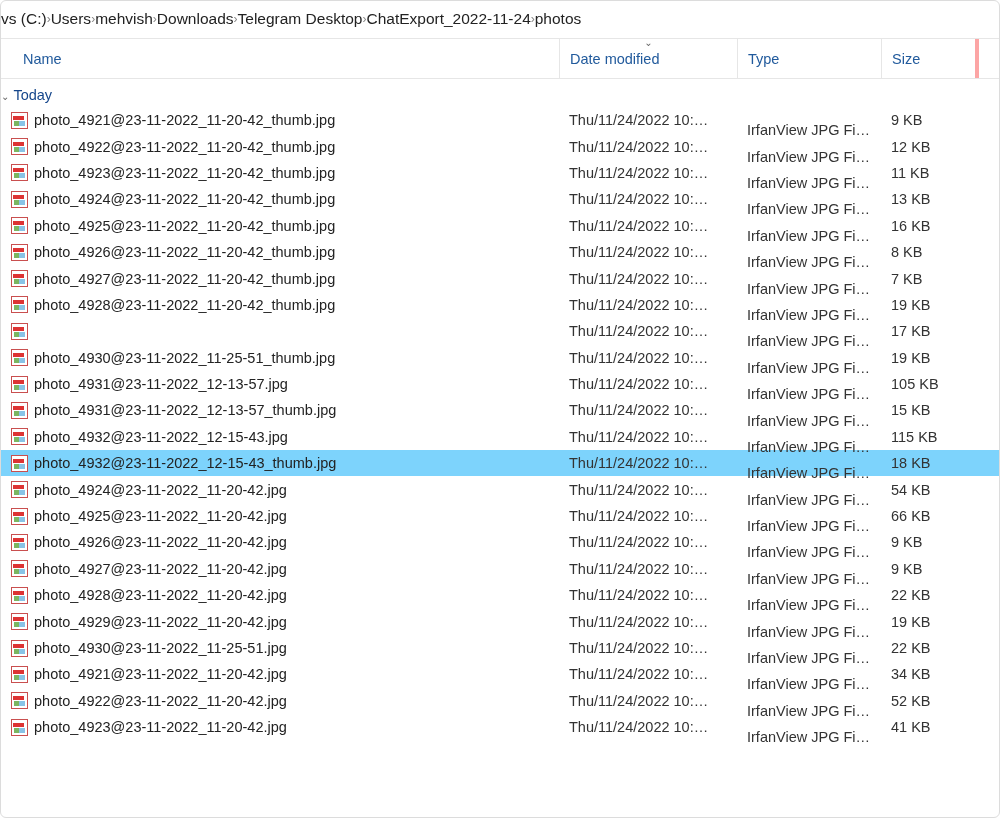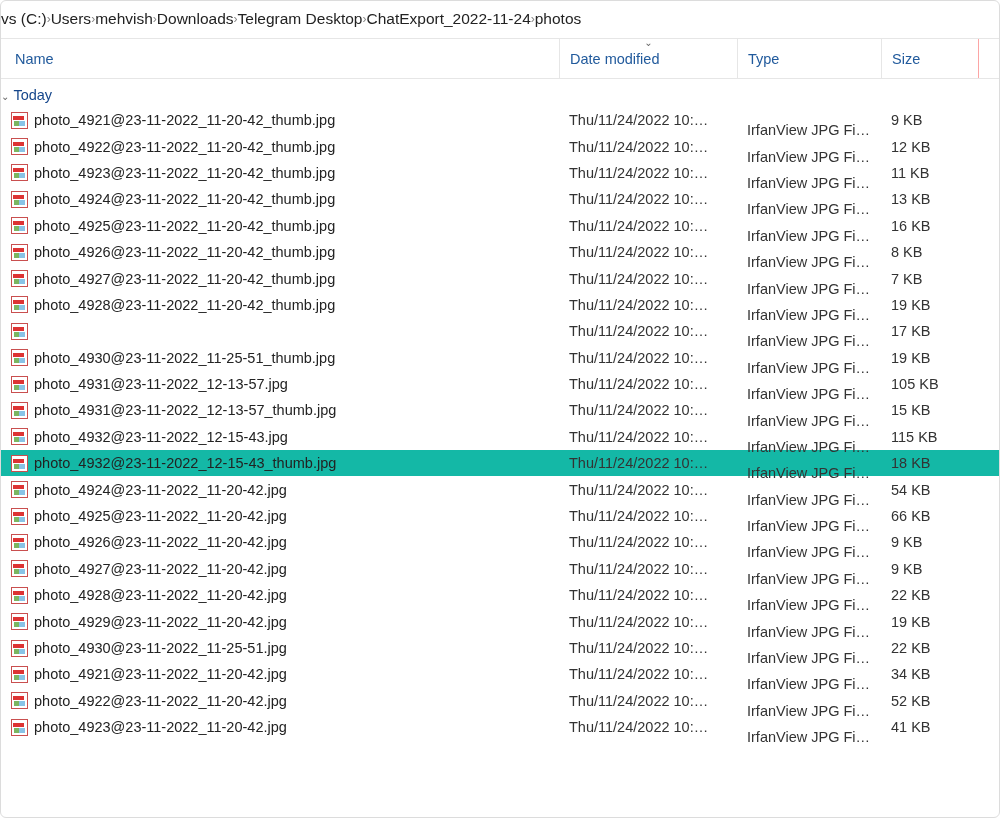--- a/index.html
+++ b/index.html
@@ -34,21 +34,21 @@
   .header-row {
     display: flex;
     align-items: center;
     height: 40px;
     border-bottom: 1px solid #e6e6e6;
     color: #215a9c;
     font-size: 14.5px;
     position: relative;
   }
   .col { display: flex; align-items: center; padding: 0 10px; height: 100%; }
-  .col-name { width: 558px; padding-left: 14px; }
+  .col-name { width: 558px; padding-left: 22px; }
   .col-date { width: 178px; border-left: 1px solid #e6e6e6; position:relative; }
   .col-type { width: 144px; border-left: 1px solid #e6e6e6; }
   .col-size { width: 98px; border-left: 1px solid #e6e6e6; justify-content:flex-start; }
   .sort-caret {
     position:absolute;
     top:-2px;
     left:50%;
     transform:translateX(-50%);
     font-size:10px;
     color:#666;
@@ -62,21 +62,21 @@
     gap:2px;
   }
   .group-caret { font-size:10px; color:#666; display:inline-block; transform:translateY(1px); margin-left:-14px; margin-right:2px; }
   .file-row {
     display:flex;
     align-items:center;
     height:26.4px;
     font-size:14.5px;
     color:#222;
   }
-  .file-row.selected { background:#14b8a6; }
+  .file-row.selected { background:#7dd3fc; }
   .cell { padding:0 10px; white-space:nowrap; overflow:hidden; text-overflow:clip; }
   .cell-name { width:558px; padding-left:10px; display:flex; align-items:center; gap:6px; overflow:hidden;}
   .cell-date { width:178px; color:#333; }
   .cell-type { width:144px; color:#333;margin-top:20px; }
   .cell-size { width:98px; text-align:left; padding-right:16px; color:#333;}
   .ficon {
     width:17px; height:17px; flex:0 0 17px;
     background:#fff;
     border:1px solid #c94f4f;
     position:relative;
@@ -88,21 +88,21 @@
     width:11px; height:4px;
     background:#d33;
   }
   .ficon::after{
     content:"";
     position:absolute;
     left:2px; bottom:2px;
     width:11px; height:5px;
     background:linear-gradient(90deg,#7bb661 50%,#89c3e6 50%);
   }
-  .hdr-right-edge { border-right:1px solid #fca5a5; }
+  .hdr-right-edge { border-right:4px solid #fca5a5; }
   .list-area{ height:740px; overflow:hidden; }
 </style>
 </head>
 <body>
 
 <div class="breadcrumb" id="bc">
     <span class="crumb">vs (C:)</span>
     <span class="chev">›</span>
     <span class="crumb">Users</span>
     <span class="chev">›</span>

